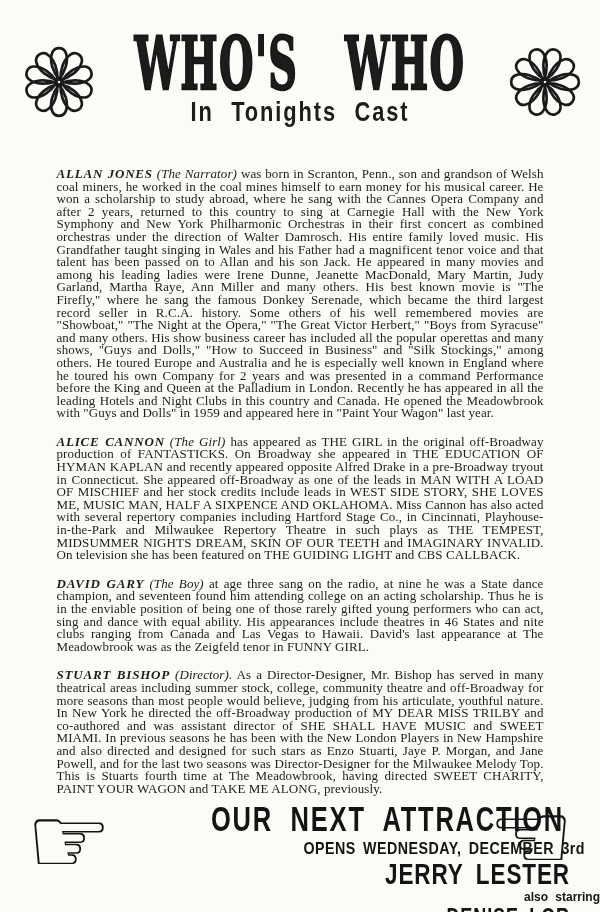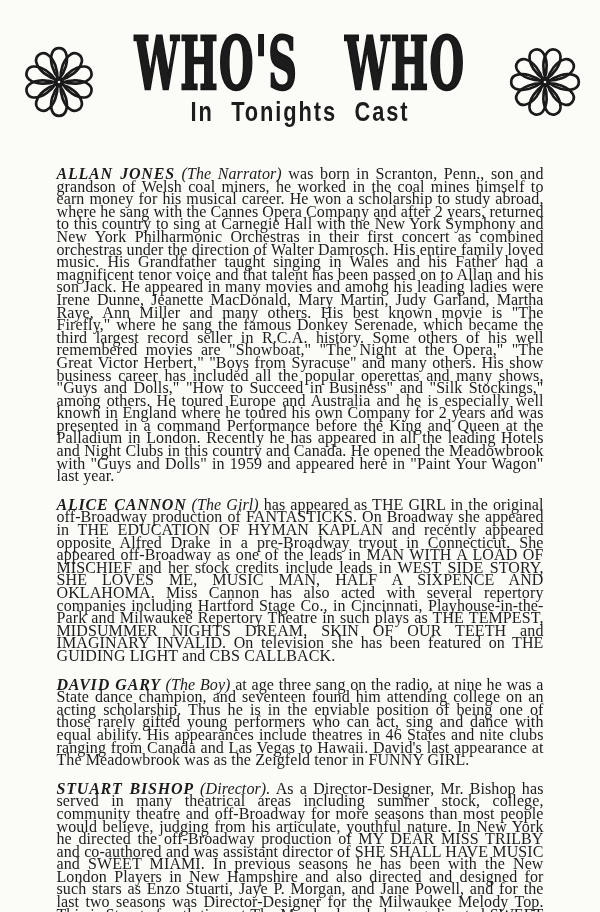--- a/index.html
+++ b/index.html
@@ -42,21 +42,21 @@
     transform: scale(0.95, 1.22);
     transform-origin: center;
     white-space: nowrap;
   }
 
   
   .bios { width: 487px; margin: 12px auto 0; }
   .bio {
     margin: 16px 0 6px 0;
     text-align: justify;
-    font-size: 16px;
+    font-size: 13px;
     line-height: 12.6px;
     letter-spacing: 0.1px;
   }
   .bio-name { font-style: italic; font-weight: bold; letter-spacing: 0.8px; }
   .bio-role { font-style: italic; }
 
   
   .footer { position: relative; margin-top: 8px; height: 200px; }
   .hand {
     position: absolute;

